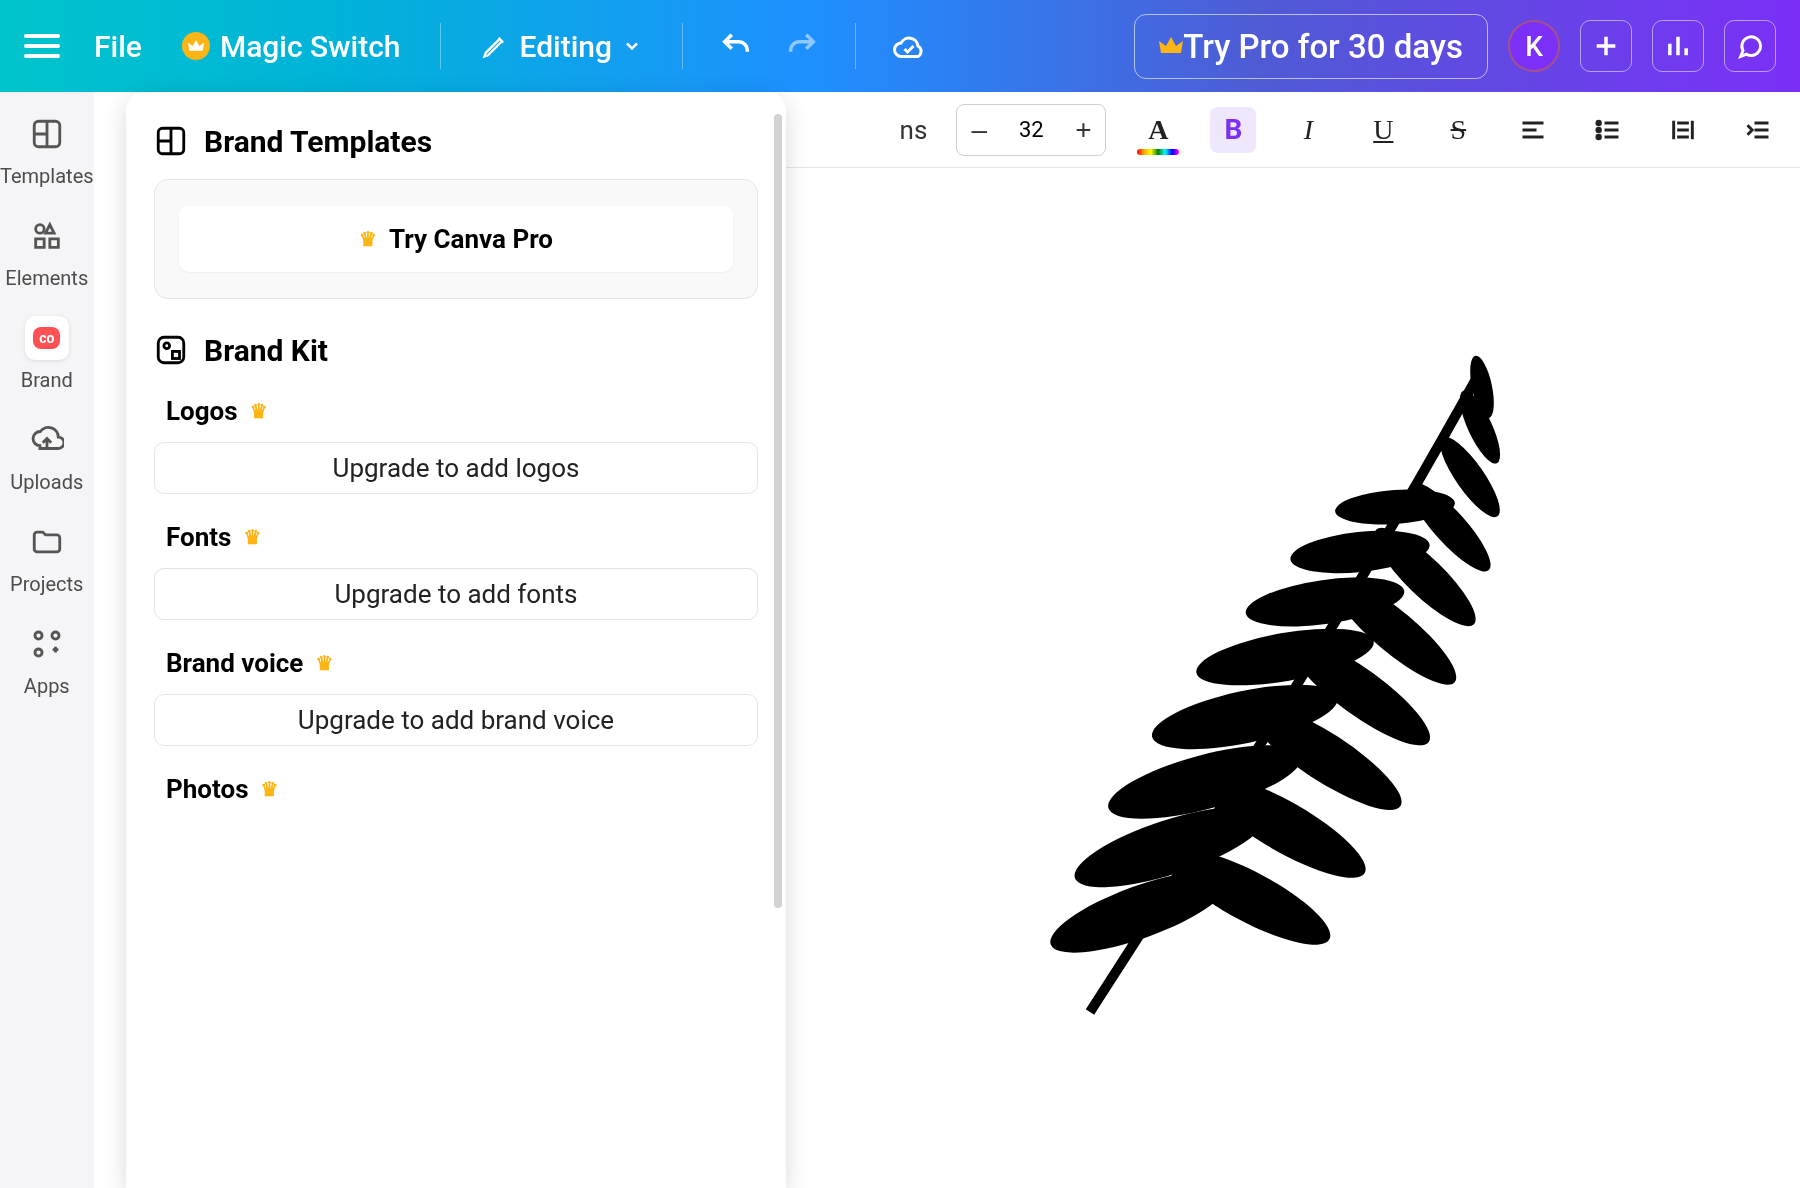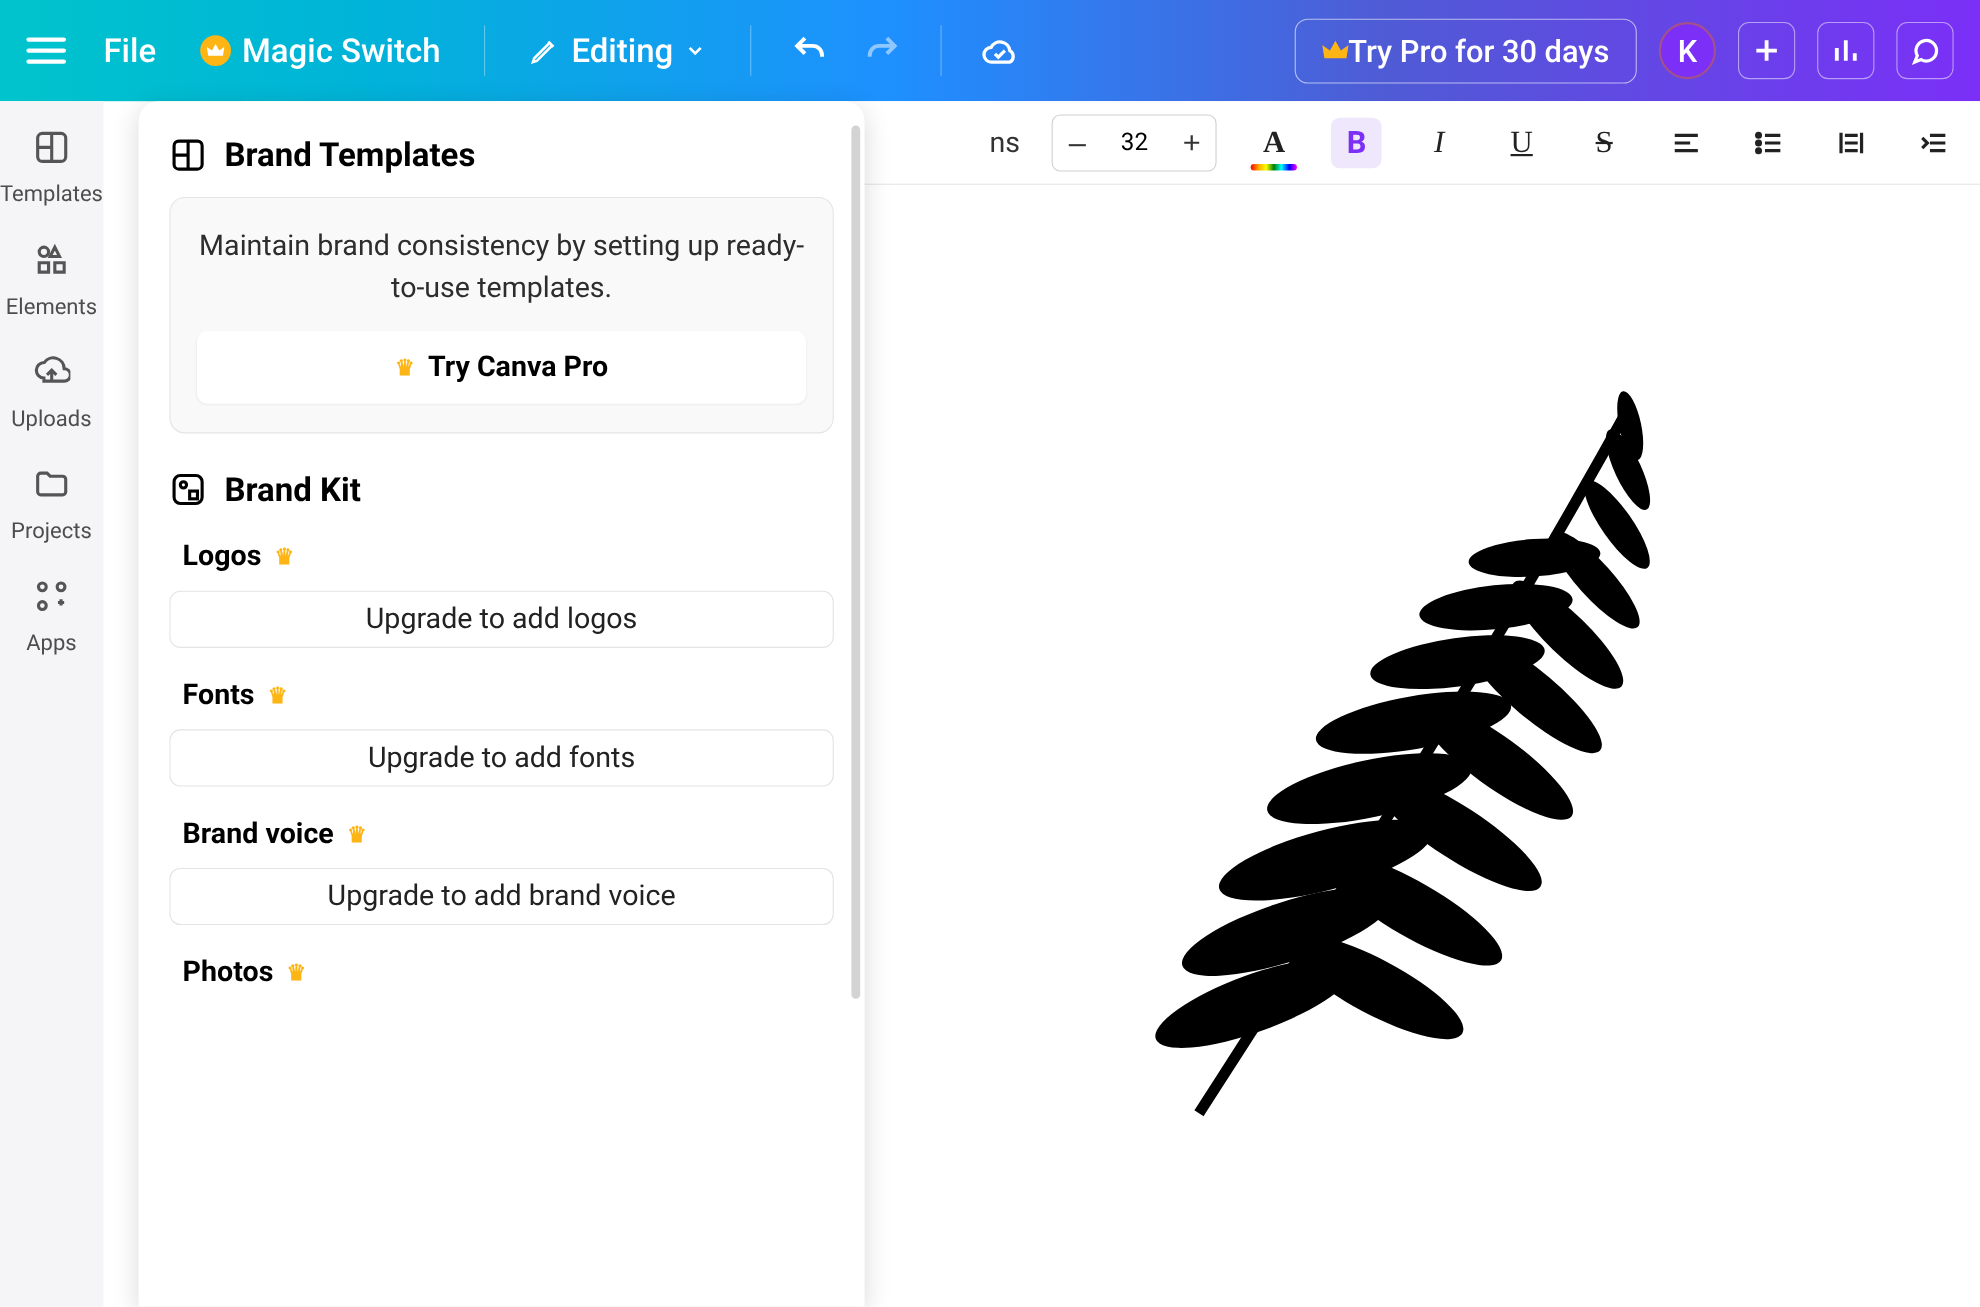--- a/index.html
+++ b/index.html
@@ -10,21 +10,21 @@
     display: flex; align-items: center; padding: 0 24px; gap: 20px; color: #fff;
   }
   .hamburger { width: 40px; height: 40px; display:flex; flex-direction:column; justify-content:center; gap:6px; cursor:pointer;}
   .hamburger span{height:4px; background:#fff; border-radius:2px; width:36px;}
   .top-item { font-size: 30px; font-weight:500; display:flex; align-items:center; gap:10px; cursor:pointer; padding:6px 10px; border-radius:8px;}
   .crown {width:28px;height:28px;border-radius:50%;background:#fdb515;display:inline-flex;align-items:center;justify-content:center;font-size:16px;color:#fff;}
   .crown svg{fill:#fff;}
   .divider{width:1px;height:46px;background:rgba(255,255,255,.35);margin:0 10px;}
   .icon-btn{width:46px;height:46px;display:flex;align-items:center;justify-content:center;cursor:pointer;color:#fff;}
   .flex-spacer{flex:1;}
-  .try-pro{border:1.5px solid rgba(255,255,255,.6);border-radius:12px;padding:12px 24px;display:flex;align-items:center;font-size:28px;font-weight:500;cursor:pointer;}
+  .try-pro{border:1.5px solid rgba(255,255,255,.6);border-radius:12px;padding:12px 24px;display:flex;align-items:center;font-size:33px;font-weight:500;cursor:pointer;}
   .avatar{width:52px;height:52px;border-radius:50%;background:#7b2ff7;border:2.5px solid #a4508b;display:flex;align-items:center;justify-content:center;font-size:28px;font-weight:500;color:#fff;}
   .sq-btn{width:52px;height:52px;border:1.5px solid rgba(255,255,255,.5);border-radius:10px;display:flex;align-items:center;justify-content:center;cursor:pointer;}
 
   .workspace{position:relative;display:flex;height:calc(100% - 92px);}
   .leftrail{width:126px;background:#f5f5f7;padding-top:20px;display:flex;flex-direction:column;align-items:flex-end;gap:26px;}
   .rail-item{display:flex;flex-direction:column;align-items:center;gap:8px;font-size:20px;color:#4d4d4d;cursor:pointer;width:100%;}
   .rail-icon{width:44px;height:44px;display:flex;align-items:center;justify-content:center;}
   .rail-item.active .rail-icon{background:#fff;border-radius:10px;box-shadow:0 1px 4px rgba(0,0,0,.1);}
   .rail-item.active .brand-badge{background:#ff5154;color:#fff;border-radius:8px;font-size:14px;font-weight:700;padding:3px 6px;}
 
@@ -136,20 +136,26 @@
       <span>Templates</span>
     </div>
     <div class="rail-item">
       <div class="rail-icon">
           <svg width="34" height="34" viewBox="0 0 24 24" fill="none" stroke="#555" stroke-width="2">
             <circle cx="7" cy="7" r="3"></circle>
             <path d="M14 4l3 6h-6zM4 14h6v6H4zM14 14h6v6h-6z"></path>
           </svg>
         </div>
       <span>Elements</span>
+    </div>
+    <div class="rail-item active">
+      <div class="rail-icon">
+          <span class="brand-badge">co</span>
+        </div>
+      <span>Brand</span>
     </div>
     <div class="rail-item">
       <div class="rail-icon">
           <svg width="34" height="34" viewBox="0 0 24 24" fill="none" stroke="#555" stroke-width="2">
             <path d="M7 16a5 5 0 01.3-10A7 7 0 0120 10a4 4 0 010 8H7z"></path>
             <path d="M12 12v6M9 14l3-3 3 3"></path>
           </svg>
         </div>
       <span>Uploads</span>
     </div>
@@ -251,21 +257,20 @@
   <div class="panel">
     <div class="panel-scroll"></div>
     <h2>
       <svg width="34" height="34" viewBox="0 0 24 24" fill="none" stroke="#000" stroke-width="2">
           <rect x="3" y="3" width="18" height="18" rx="3"></rect>
           <path d="M12 3v18M3 12h9"></path>
         </svg>
       <span>Brand Templates</span>
     </h2>
     <div class="card">
-      <p>Maintain brand consistency by setting up ready-to-use templates.</p>
       <div class="cta">
         <span class="mini-crown">♛</span>
         <span>Try Canva Pro</span>
       </div>
     </div>
 
     <h2>
       <svg width="34" height="34" viewBox="0 0 24 24" fill="none" stroke="#000" stroke-width="2">
           <rect x="3" y="3" width="18" height="18" rx="4"></rect>
           <circle cx="9" cy="9" r="2"></circle>

